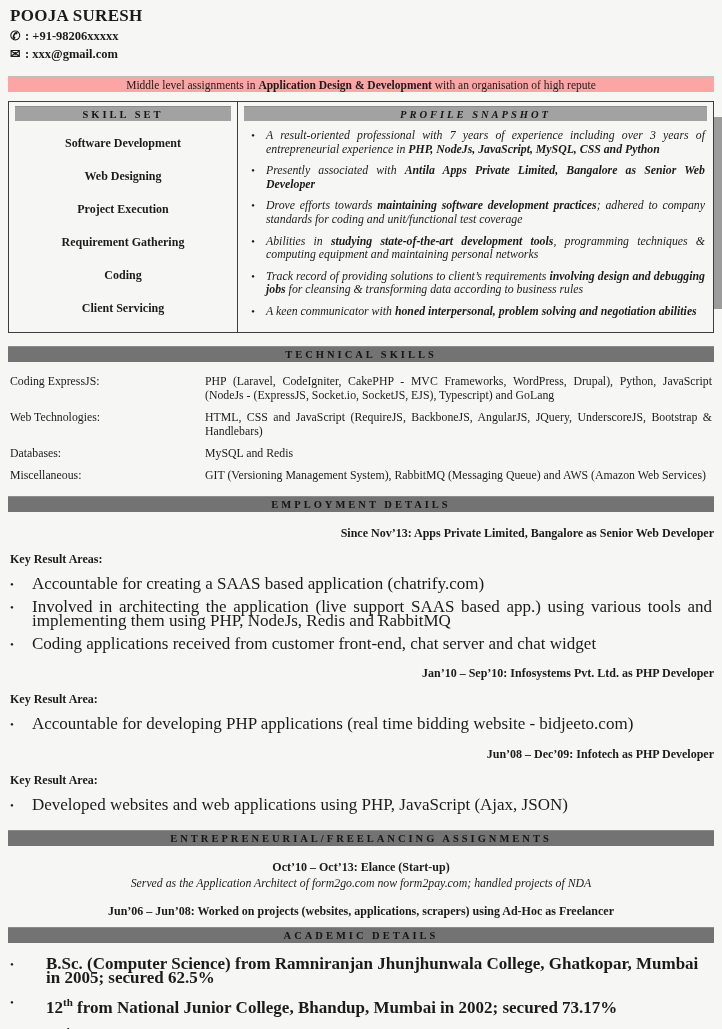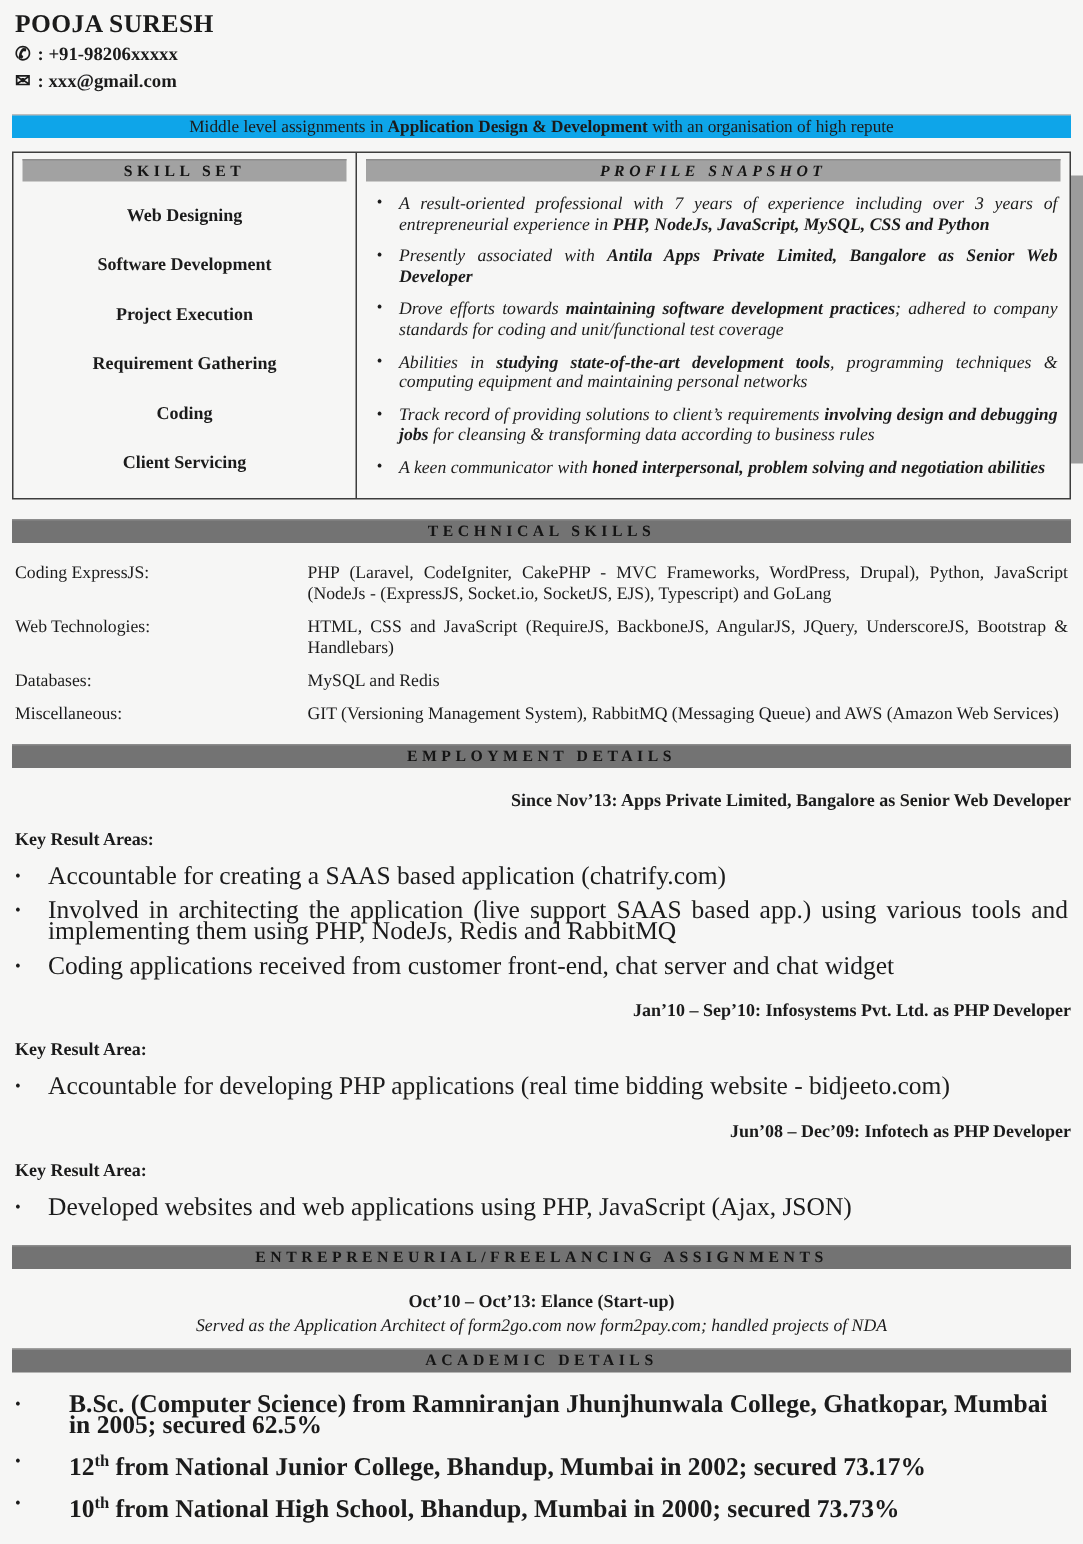--- a/index.html
+++ b/index.html
@@ -17,21 +17,21 @@
 
   
   .hdr { padding:6px 2px 0 2px; }
   .name { font-size:17px; font-weight:bold; letter-spacing:.3px; }
   .contact-line { font-size:12.5px; font-weight:bold; margin-top:2px; }
   .contact-line .cicon { display:inline-block; width:15px; }
 
   
   .banner {
     margin-top:14px; height:16px; line-height:16px;
-    background:#0ea5e9; border-top:1px solid #bdbdbd;
+    background:#fca5a5; border-top:1px solid #bdbdbd;
     text-align:center; font-size:11.5px;
   }
 
   
   .two-col { display:flex; margin-top:9px; border:1px solid #3d3d3d; min-height:208px; }
   .col-left { width:229px; border-right:1px solid #3d3d3d; display:flex; flex-direction:column; }
   .col-right { flex:1; display:flex; flex-direction:column;font-style:italic; }
   .panel-bar {
     margin:4px 6px 0 6px; height:15px; line-height:15px;
     background:#a2a2a2; border-top:1px solid #8c8c8c;
@@ -96,22 +96,22 @@
         <span class="cicon">✉</span><span>: xxx@gmail.com</span>
       </div>
     </div>
 
     <div class="banner"><span>Middle level assignments in </span><span style="font-weight: bold;">Application Design &amp; Development</span><span> with an organisation of high repute</span></div>
 
     <div class="two-col">
       <div class="col-left">
         <div class="panel-bar">SKILL SET</div>
         <div class="skills">
+          <div class="skill-item">Software Development</div>
           <div class="skill-item">Web Designing</div>
-          <div class="skill-item">Software Development</div>
           <div class="skill-item">Project Execution</div>
           <div class="skill-item">Requirement Gathering</div>
           <div class="skill-item">Coding</div>
           <div class="skill-item">Client Servicing</div>
         </div>
       </div>
       <div class="col-right">
         <div class="panel-bar">PROFILE SNAPSHOT</div>
         <div class="pbullets">
           <div class="pbullet">
@@ -197,20 +197,23 @@
           <span class="dot">•</span>
           <span class="btext">Developed websites and web applications using PHP, JavaScript (Ajax, JSON)</span>
         </div>
     </div>
 
     <div class="section-bar bar-free">ENTREPRENEURIAL/FREELANCING ASSIGNMENTS</div>
     <div>
       <div class="free-heading">Oct’10 – Oct’13: Elance (Start-up)</div>
       <div class="free-sub">Served as the Application Architect of form2go.com now form2pay.com; handled projects of NDA</div>
     </div>
+    <div>
+      <div class="free-heading free-heading2">Jun’06 – Jun’08: Worked on projects (websites, applications, scrapers) using Ad-Hoc as Freelancer</div>
+    </div>
 
     <div class="section-bar bar-acad">ACADEMIC DETAILS</div>
     <div class="acad-rows">
       <div class="bullet-row bold-bullet" style="margin-bottom:10px">
           <span class="dot">•</span>
           <span class="btext"><span style="font-weight: bold;">B.Sc. (Computer Science) from Ramniranjan Jhunjhunwala College, Ghatkopar, Mumbai in 2005; secured 62.5%</span></span>
         </div>
       <div class="bullet-row bold-bullet" style="margin-bottom:10px">
           <span class="dot">•</span>
           <span class="btext"><span style="font-weight: bold;">12</span><sup style="font-weight: bold;">th</sup><span style="font-weight: bold;"> from National Junior College, Bhandup, Mumbai in 2002; secured 73.17%</span></span>

